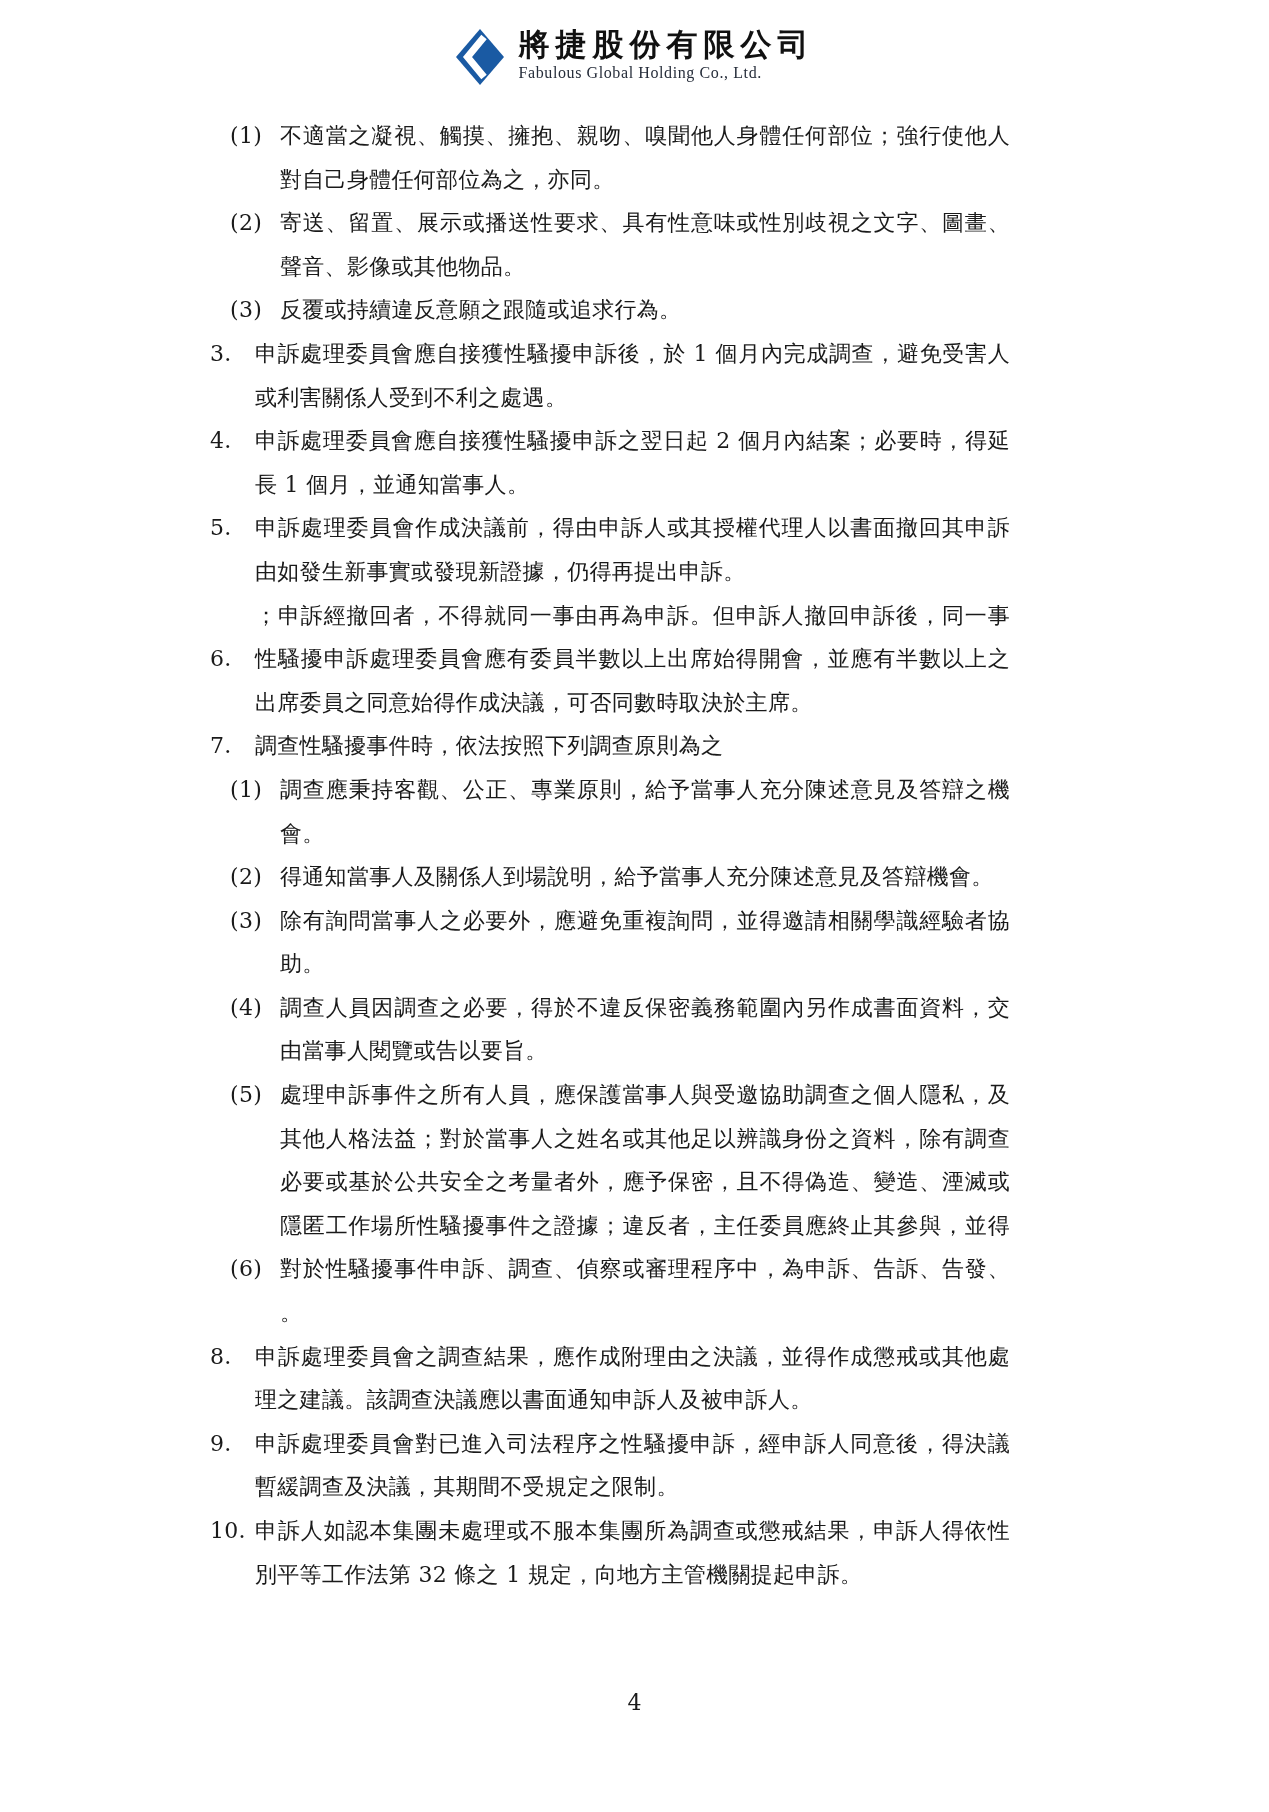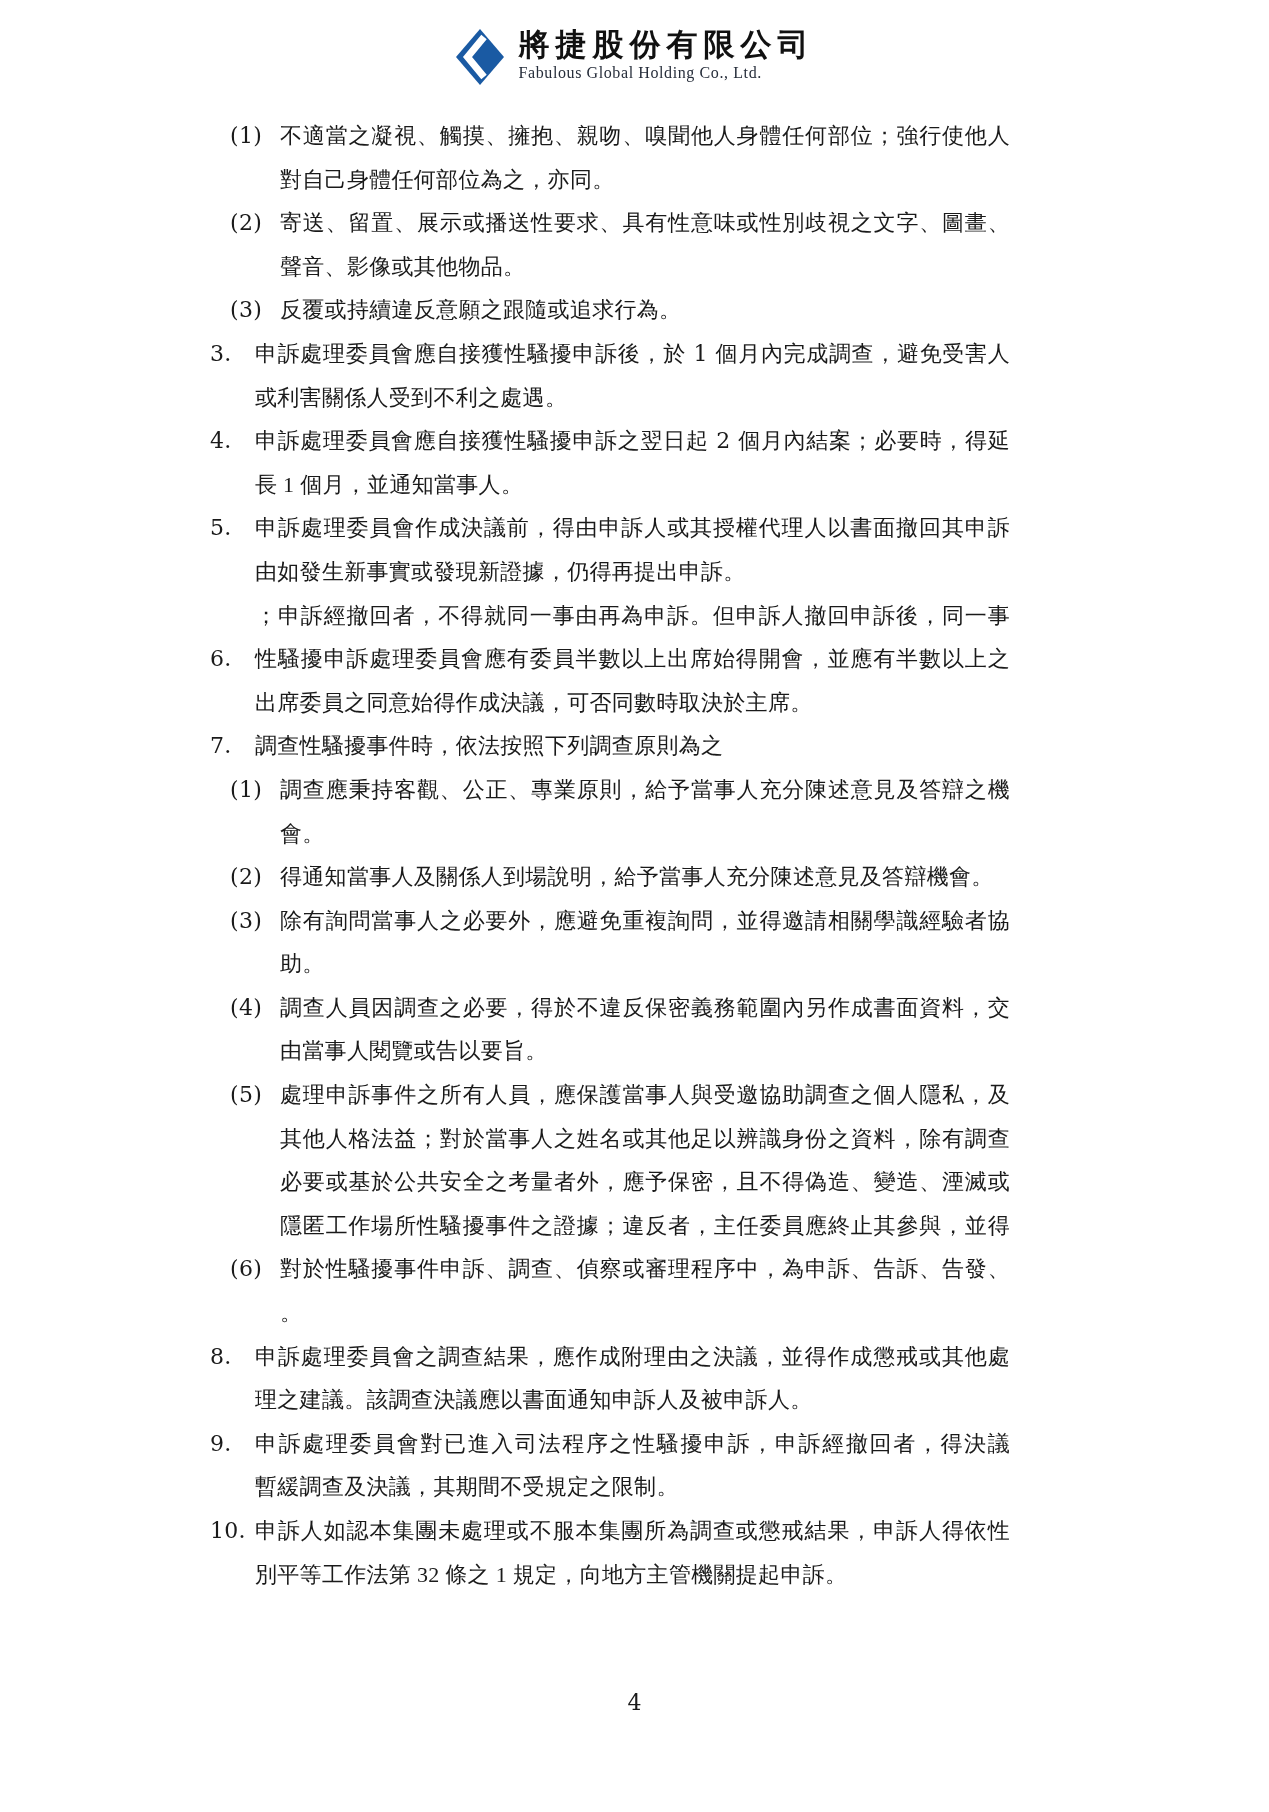--- a/index.html
+++ b/index.html
@@ -50,21 +50,21 @@
     display: flex;
     align-items: baseline;
     line-height: 43.6px;
     font-size: 22px;
     letter-spacing: 0.3px;
     white-space: pre;
   }
   .line .marker { flex: none; }
   .line.main .marker { width: 45px; }
   .line.sub  .marker { width: 50px; margin-left: 20px; }
-  .line.cont.main { padding-left: 45px; font-family: Liberation Serif, serif; }
+  .line.cont.main { padding-left: 45px; }
   .line.cont.sub  { padding-left: 70px; }
   .line .text { flex: 1; white-space: pre; }
   .line.fill .text {
     white-space: normal;
     text-align: justify;
     text-align-last: justify;
   }
   
   .page-number {
     position: absolute;
@@ -118,21 +118,21 @@
       <div class="line sub fill"><span class="marker">(4)</span><span class="text">調查人員因調查之必要，得於不違反保密義務範圍內另作成書面資料，交</span></div>
       <div class="line sub cont"><span class="text">由當事人閱覽或告以要旨。</span></div>
       <div class="line sub fill"><span class="marker">(5)</span><span class="text">處理申訴事件之所有人員，應保護當事人與受邀協助調查之個人隱私，及</span></div>
       <div class="line sub cont fill"><span class="text">其他人格法益；對於當事人之姓名或其他足以辨識身份之資料，除有調查</span></div>
       <div class="line sub cont fill"><span class="text">必要或基於公共安全之考量者外，應予保密，且不得偽造、變造、湮滅或</span></div>
       <div class="line sub cont fill"><span class="text">隱匿工作場所性騷擾事件之證據；違反者，主任委員應終止其參與，並得</span></div>
       <div class="line sub fill"><span class="marker">(6)</span><span class="text">對於性騷擾事件申訴、調查、偵察或審理程序中，為申訴、告訴、告發、</span></div>
       <div class="line sub cont"><span class="text">。</span></div>
       <div class="line main fill"><span class="marker">8.</span><span class="text">申訴處理委員會之調查結果，應作成附理由之決議，並得作成懲戒或其他處</span></div>
       <div class="line main cont"><span class="text">理之建議。該調查決議應以書面通知申訴人及被申訴人。</span></div>
-      <div class="line main fill"><span class="marker">9.</span><span class="text">申訴處理委員會對已進入司法程序之性騷擾申訴，申訴經撤回者，得決議</span></div>
+      <div class="line main fill"><span class="marker">9.</span><span class="text">申訴處理委員會對已進入司法程序之性騷擾申訴，經申訴人同意後，得決議</span></div>
       <div class="line main cont"><span class="text">暫緩調查及決議，其期間不受規定之限制。</span></div>
       <div class="line main fill"><span class="marker">10.</span><span class="text">申訴人如認本集團未處理或不服本集團所為調查或懲戒結果，申訴人得依性</span></div>
       <div class="line main cont"><span class="text">別平等工作法第 32 條之 1 規定，向地方主管機關提起申訴。</span></div>
     </div>
 
   <div class="page-number">4</div>
 
 </div>
 
 </body></html>

